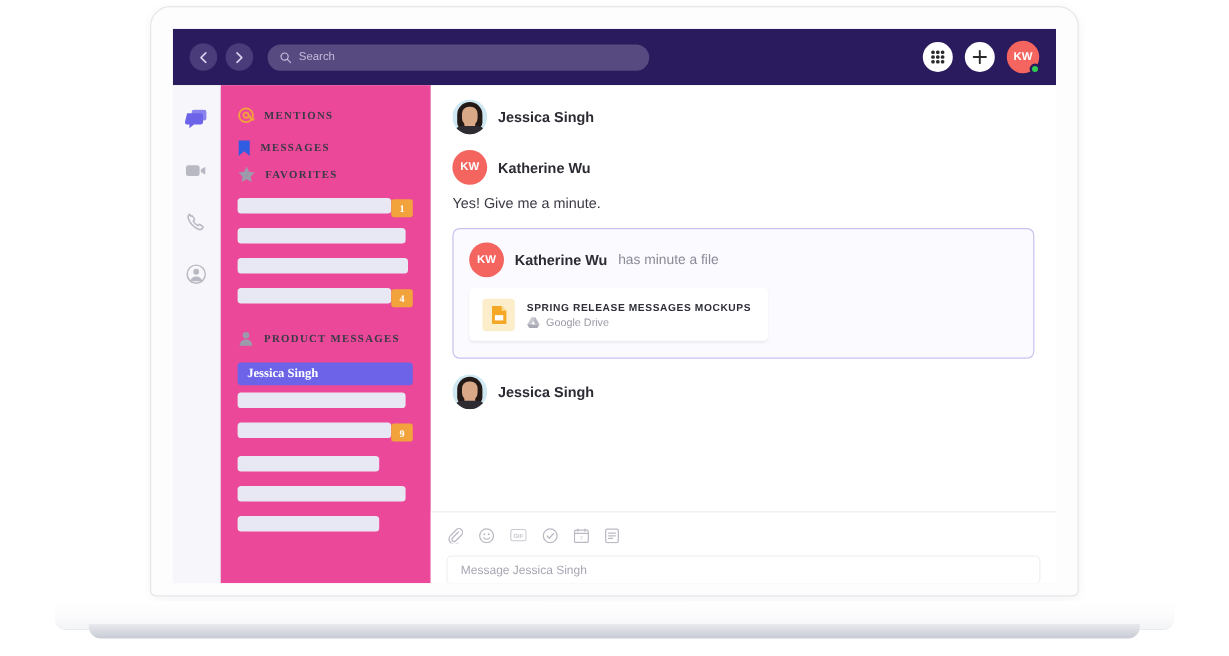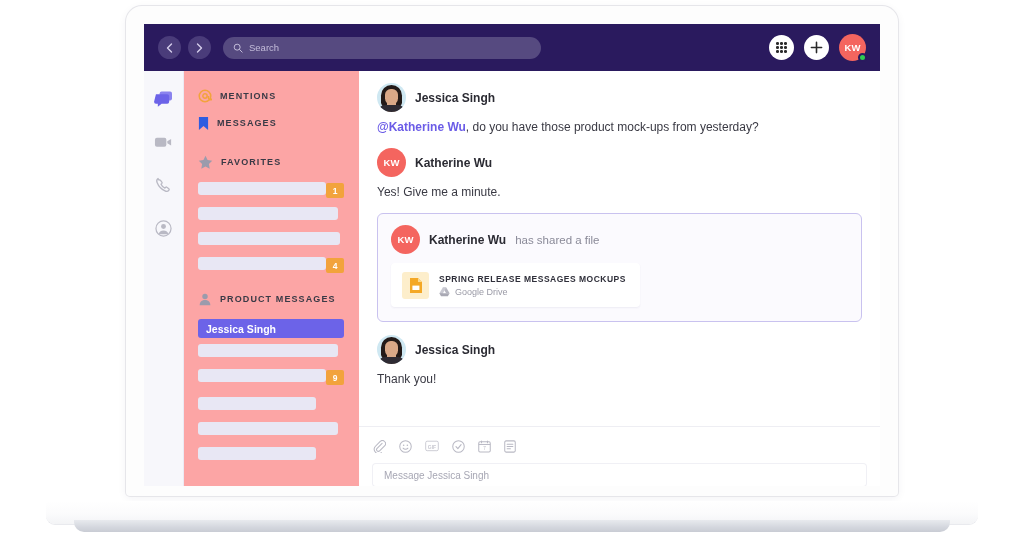--- a/index.html
+++ b/index.html
@@ -81,21 +81,21 @@
   .dots-grid i { width: 2.6px; height: 2.6px; background: #2a2a2a; border-radius: 50%; display: block; }
 
   
   .appbody { position: absolute; left: 0; top: 47px; width: 736px; height: 415px; display: flex; }
   .rail {
     width: 40px; background: #f7f7fb; border-right: 1px solid #eceaf3;
     padding-top: 16px; display: flex; flex-direction: column; align-items: center; gap: 19px;
   }
   .rail-item { width: 24px; height: 24px; display: flex; align-items: center; justify-content: center; cursor: pointer; }
 
-  .sidebar { width: 175px; background: #fca5a5; padding: 14px 0 0 0; }
+  .sidebar { width: 175px; background: #ec4899; padding: 14px 0 0 0; font-family: Liberation Serif, serif; }
   .sec-head {
     display: flex; align-items: center; gap: 8px;
     padding: 0 0 0 14px; height: 22px; cursor: pointer;
   }
   .sec-head .txt {
     font-size: 9px; font-weight: bold; letter-spacing: 1.1px; color: #3a3a46;
   }
   .ph-row { position: relative; height: 19px; margin: 0 0 6px 0; padding-left: 14px; cursor: pointer; }
   .ph-bar { height: 13px; background: #e8e7f4; border-radius: 3px; }
   .badge {
@@ -271,21 +271,21 @@
           <span class="txt">MENTIONS</span>
         </div>
 
         <div class="sec-head" style="margin-top:5px">
           <svg width="11" height="15" viewBox="0 0 12 16">
             <path d="M1 1h10v14l-5-4.2L1 15z" fill="#2f5ce0"></path>
           </svg>
           <span class="txt">MESSAGES</span>
         </div>
 
-        <div class="sec-head" style="margin-top:17px">
+        <div class="sec-head" style="margin-top:0">
           <svg width="15" height="15" viewBox="0 0 16 16">
             <path d="M8 .8l2.2 4.6 5 .7-3.6 3.5.9 5-4.5-2.4-4.5 2.4.9-5L.8 6.1l5-.7z" fill="#9b9bac"></path>
           </svg>
           <span class="txt">FAVORITES</span>
         </div>
 
         <div style="margin-top:9px">
           <div class="ph-row">
             <div class="ph-bar" style="width:128px"></div>
             <div class="badge">1</div>
@@ -345,42 +345,39 @@
               <div class="av">
                 <div class="photo">
                     <div class="hair"></div>
                     <div class="face"></div>
                     <div class="neck"></div>
                     <div class="shoulders"></div>
                   </div>
               </div>
               <span class="msg-name">Jessica Singh</span>
             </div>
-            <div class="msg-text">
-              <span class="mention">@Katherine Wu</span><span>, do you have those product mock-ups from yesterday?</span>
-            </div>
           </div>
 
           <div class="msg">
             <div class="msg-head">
               <div class="av av-kw">
                 <span>KW</span>
               </div>
               <span class="msg-name">Katherine Wu</span>
             </div>
             <div class="msg-text">Yes! Give me a minute.</div>
           </div>
 
           <div class="filecard">
             <div class="msg-head">
               <div class="av av-kw">
                 <span>KW</span>
               </div>
               <span class="msg-name">Katherine Wu</span>
-              <span class="shared-suffix">has shared a file</span>
+              <span class="shared-suffix">has minute a file</span>
             </div>
             <div class="fileitem">
               <div class="fileicon-box">
                 <svg width="14" height="17" viewBox="0 0 14 17">
                   <path d="M1 1h8l4 4v11H1z" fill="#f4a826"></path>
                   <path d="M9 1l4 4H9z" fill="#fbd98c"></path>
                   <rect x="3.4" y="8.6" width="7" height="4.4" fill="#fff"></rect>
                 </svg>
               </div>
               <div>
@@ -402,21 +399,20 @@
               <div class="av">
                 <div class="photo">
                     <div class="hair"></div>
                     <div class="face"></div>
                     <div class="neck"></div>
                     <div class="shoulders"></div>
                   </div>
               </div>
               <span class="msg-name">Jessica Singh</span>
             </div>
-            <div class="msg-text">Thank you!</div>
           </div>
         </div>
 
         <div class="composer">
           <div class="comp-icons">
             <span class="ci">
               <svg width="13" height="13" viewBox="0 0 14 14">
                   <path d="M9.8 3.6L4.4 9a1.9 1.9 0 002.7 2.7l5.4-5.4a3.3 3.3 0 00-4.7-4.7L2.4 7a4.7 4.7 0 006.6 6.6" fill="none" stroke="#b9b9c4" stroke-width="1.1" stroke-linecap="round"></path>
                 </svg>
             </span>

